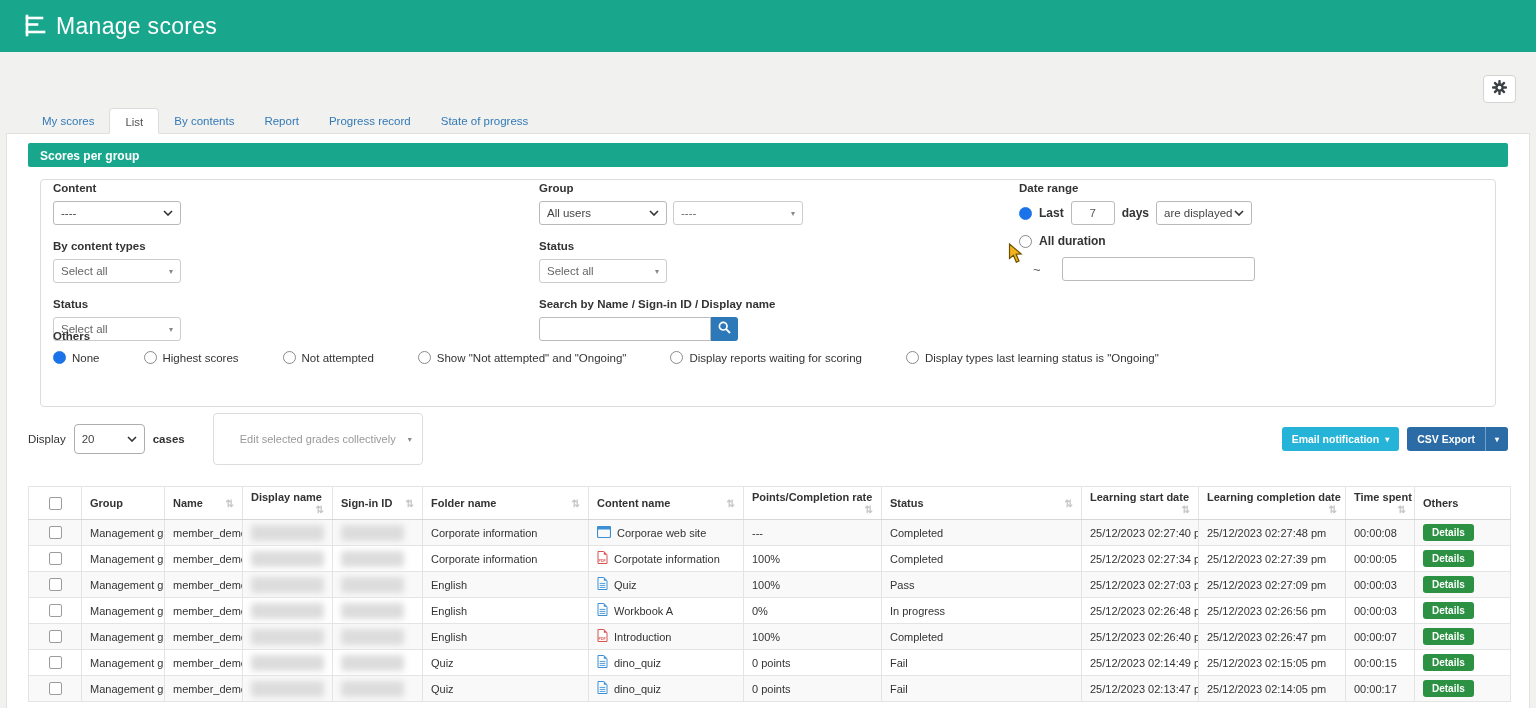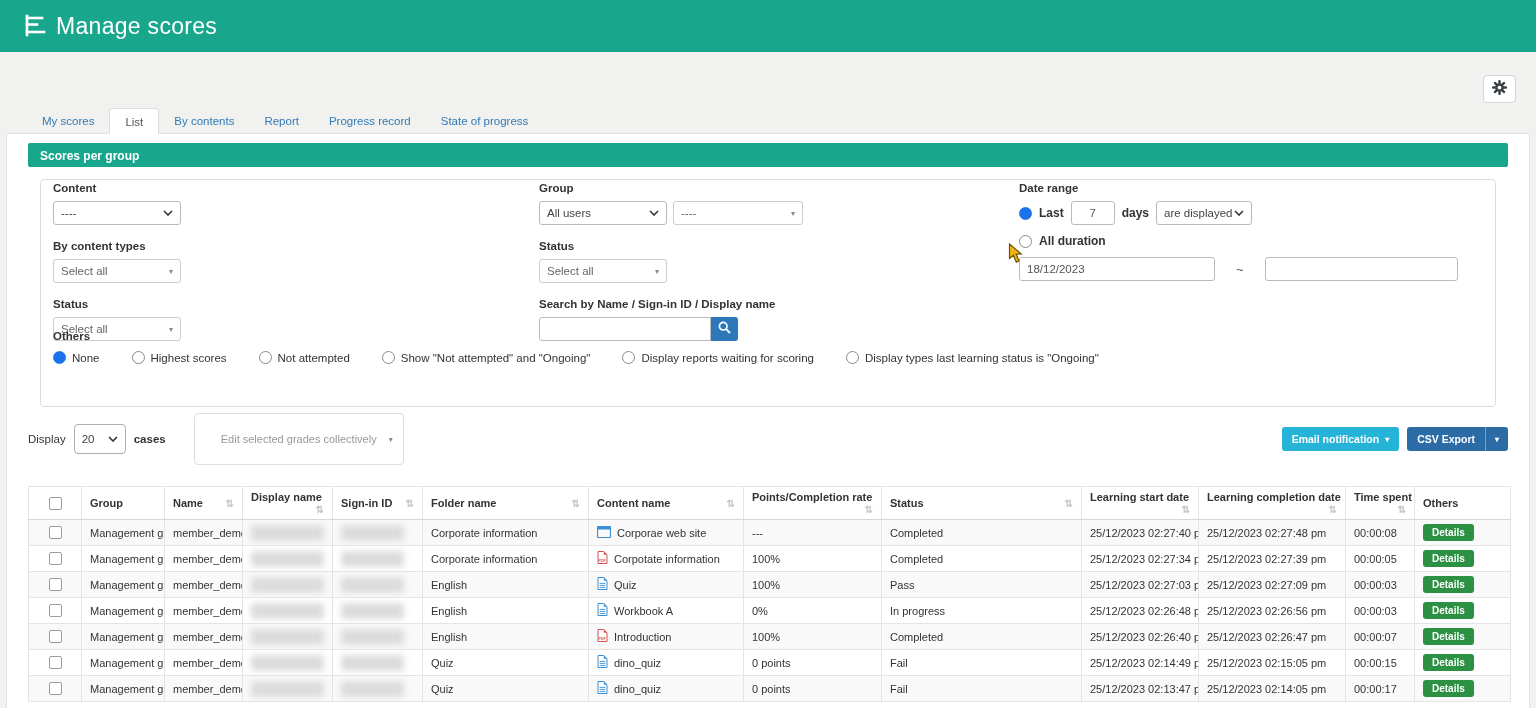--- a/index.html
+++ b/index.html
@@ -92,29 +92,29 @@
     background:#fff; display:inline-block; flex:none; }
   .radio.on { border-color:#1a73e8;
     background: radial-gradient(circle, #1a73e8 0 6.5px, #1a73e8 6.5px); }
   .radio-item { display:flex; align-items:center; gap:6px; font-size:11.5px; cursor:pointer; }
   .rb-bold { font-weight:bold; }
   .dr-row { display:flex; align-items:center; gap:7px; margin-bottom:9px; }
   .last-input { width:44px; text-align:center; }
   .tilde { color:#555; font-size:13px; margin:0 14px; }
 
   .others-wrap { position:absolute; left:12px; top:150px; }
-  .others-row { display:flex; align-items:center; gap:32px; margin-top:9px; }
+  .others-row { display:flex; align-items:center; gap:44px; margin-top:9px; }
 
   
   .toolbar {
     margin:13px 21px 0; height:38px;
     display:flex; align-items:center;
   }
   .toolbar .lbl { font-size:11.5px; color:#333; }
-  .display-sel { width:52px; height:30px; margin:0 8px; border-color:#adadad; border-radius:4px; }
+  .display-sel { width:71px; height:30px; margin:0 8px; border-color:#adadad; border-radius:4px; }
   .bulk-box {
     width:210px; height:52px; margin-left:28px;
     border:1px solid #ddd; border-radius:4px;
     display:flex; align-items:center; justify-content:center; position:relative;
     font-size:11px; color:#999; cursor:pointer;
   }
   .bulk-box .s2caret { position:absolute; right:10px; font-size:8px; color:#888; }
   .toolbar-spacer { flex:1; }
   .btn {
     height:24px; border:none; border-radius:3px; color:#fff;
@@ -265,21 +265,20 @@
           <svg width="10" height="6" viewBox="0 0 10 6">
               <path d="M1 1l4 4 4-4" stroke="#333" stroke-width="1.6" fill="none"></path>
             </svg>
         </div>
       </div>
       <div class="dr-row">
         <span class="radio"></span>
         <span class="rb-bold">All duration</span>
       </div>
       <div class="dr-row" style="margin-top:3px">
-        <input class="txt" style="width: 196px;" value="18/12/2023">
         <span class="tilde">~</span>
         <input class="txt" style="width: 193px;" value="">
       </div>
     </div>
 
     <div class="others-wrap">
       <div class="flabel">Others</div>
       <div class="others-row" id="others-row">
           <label class="radio-item">
             <span class="radio on"></span>

